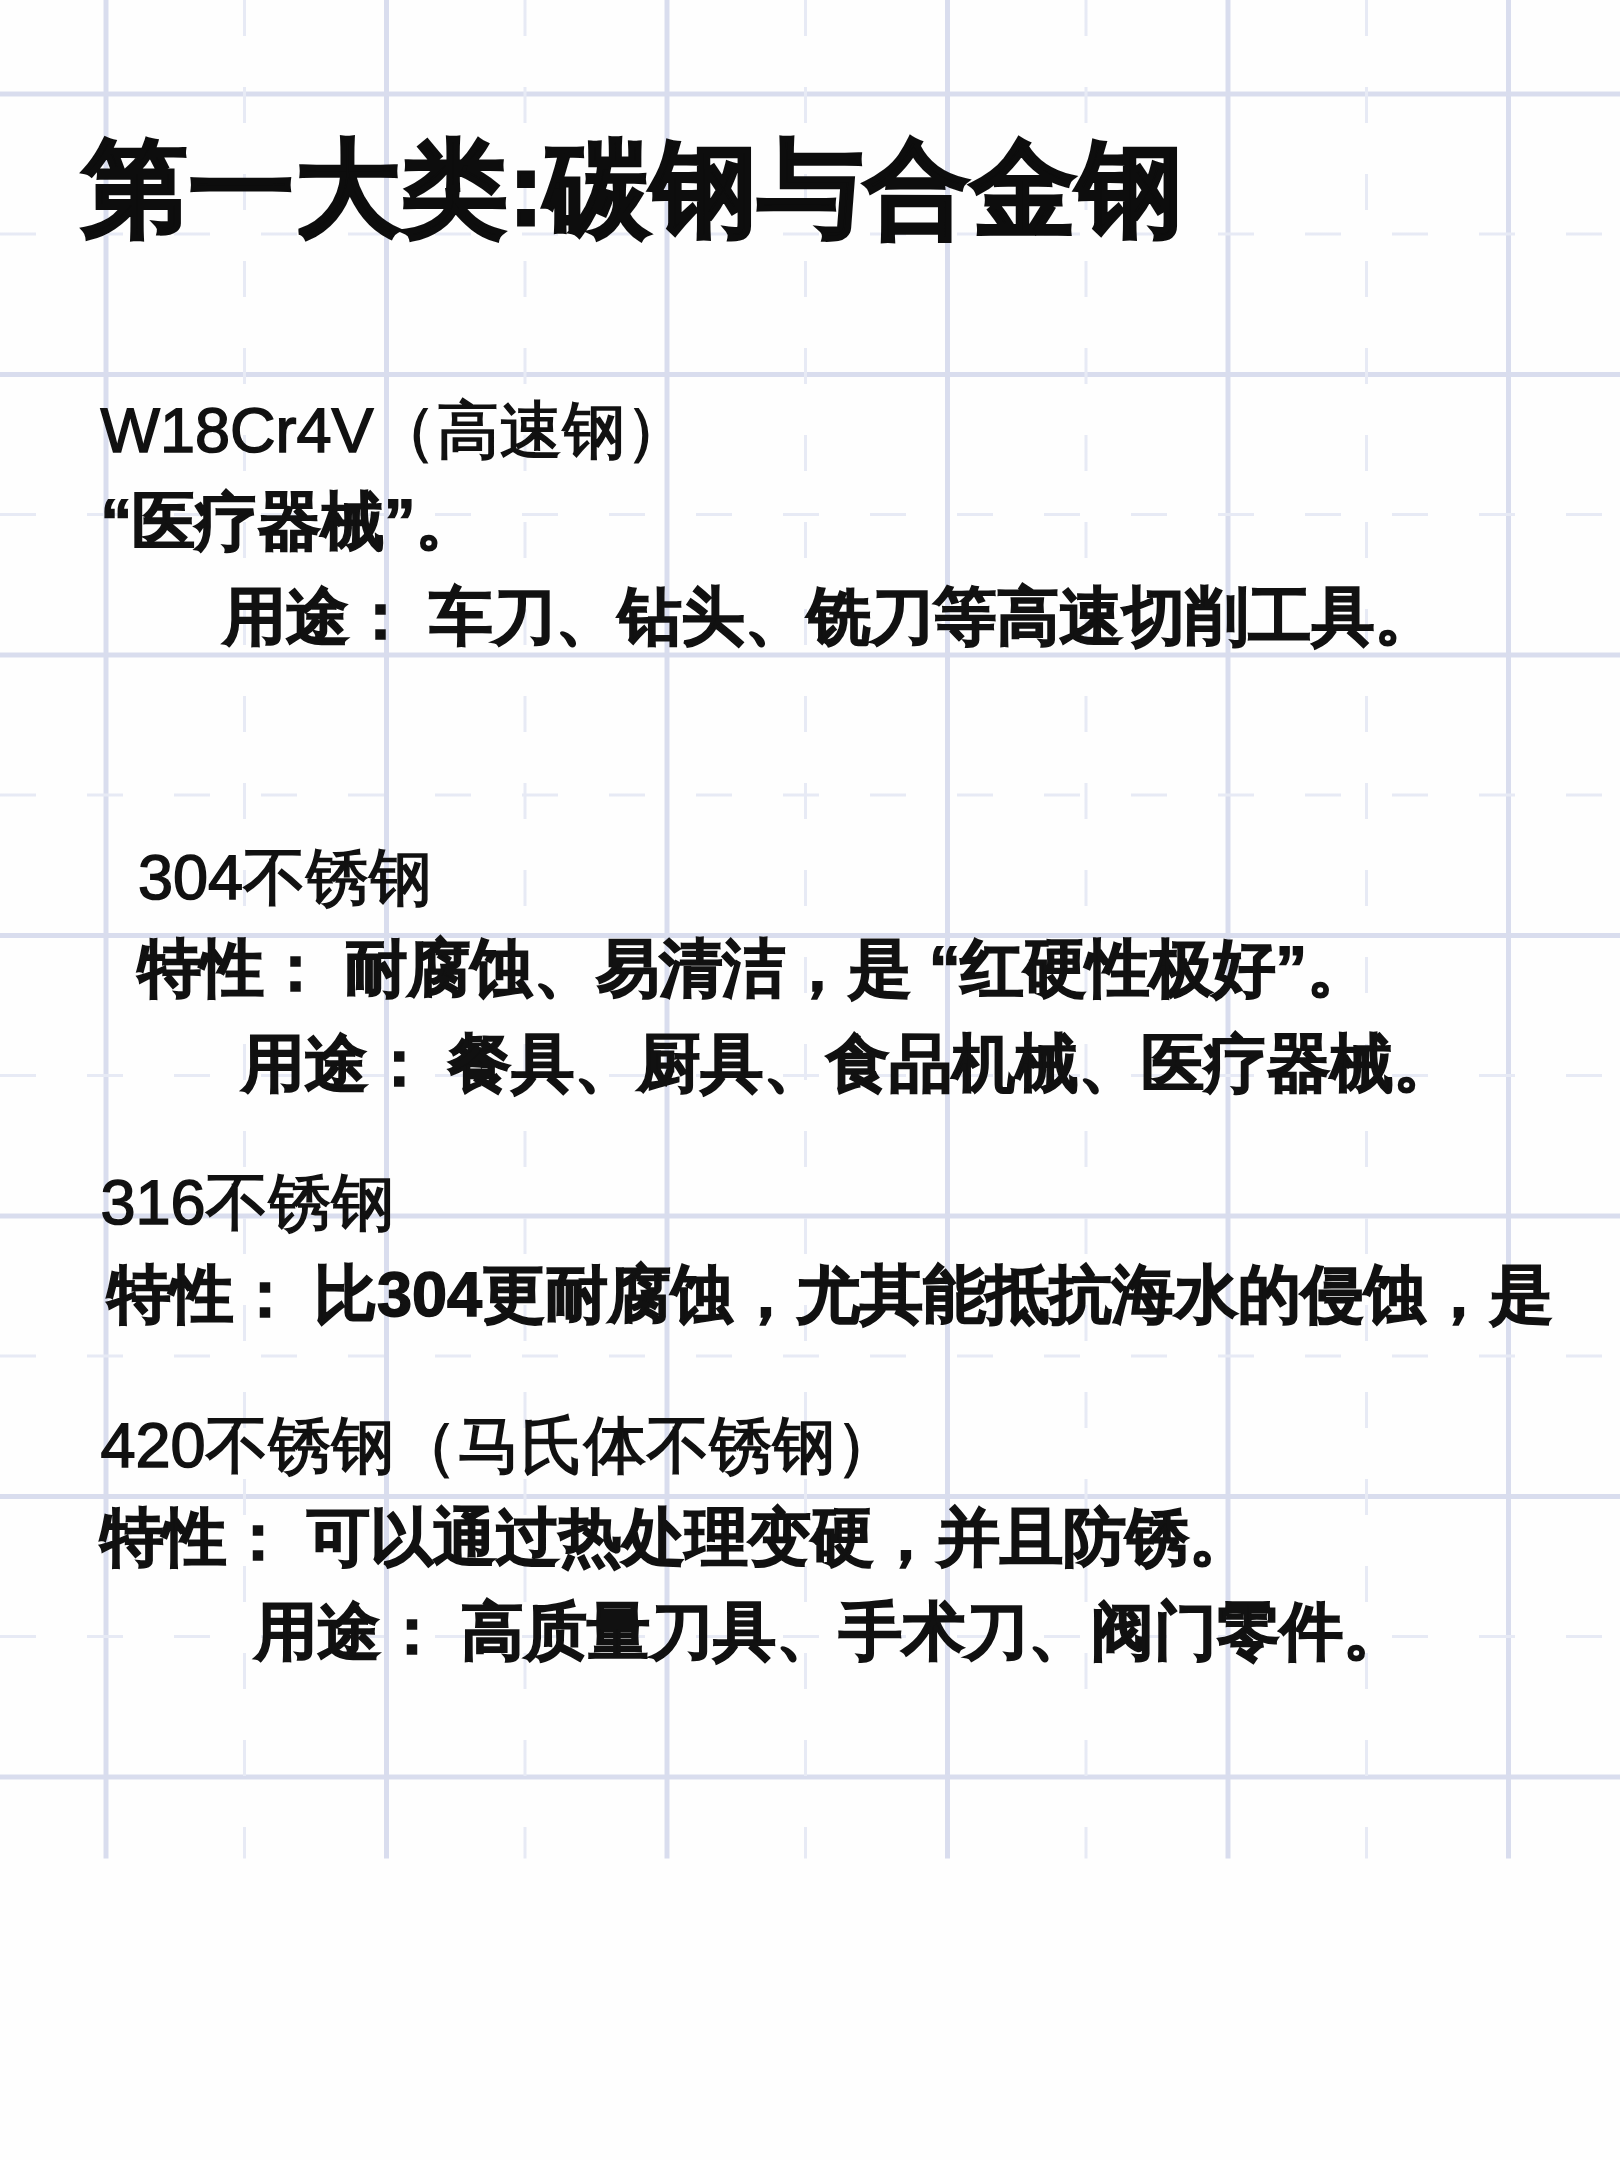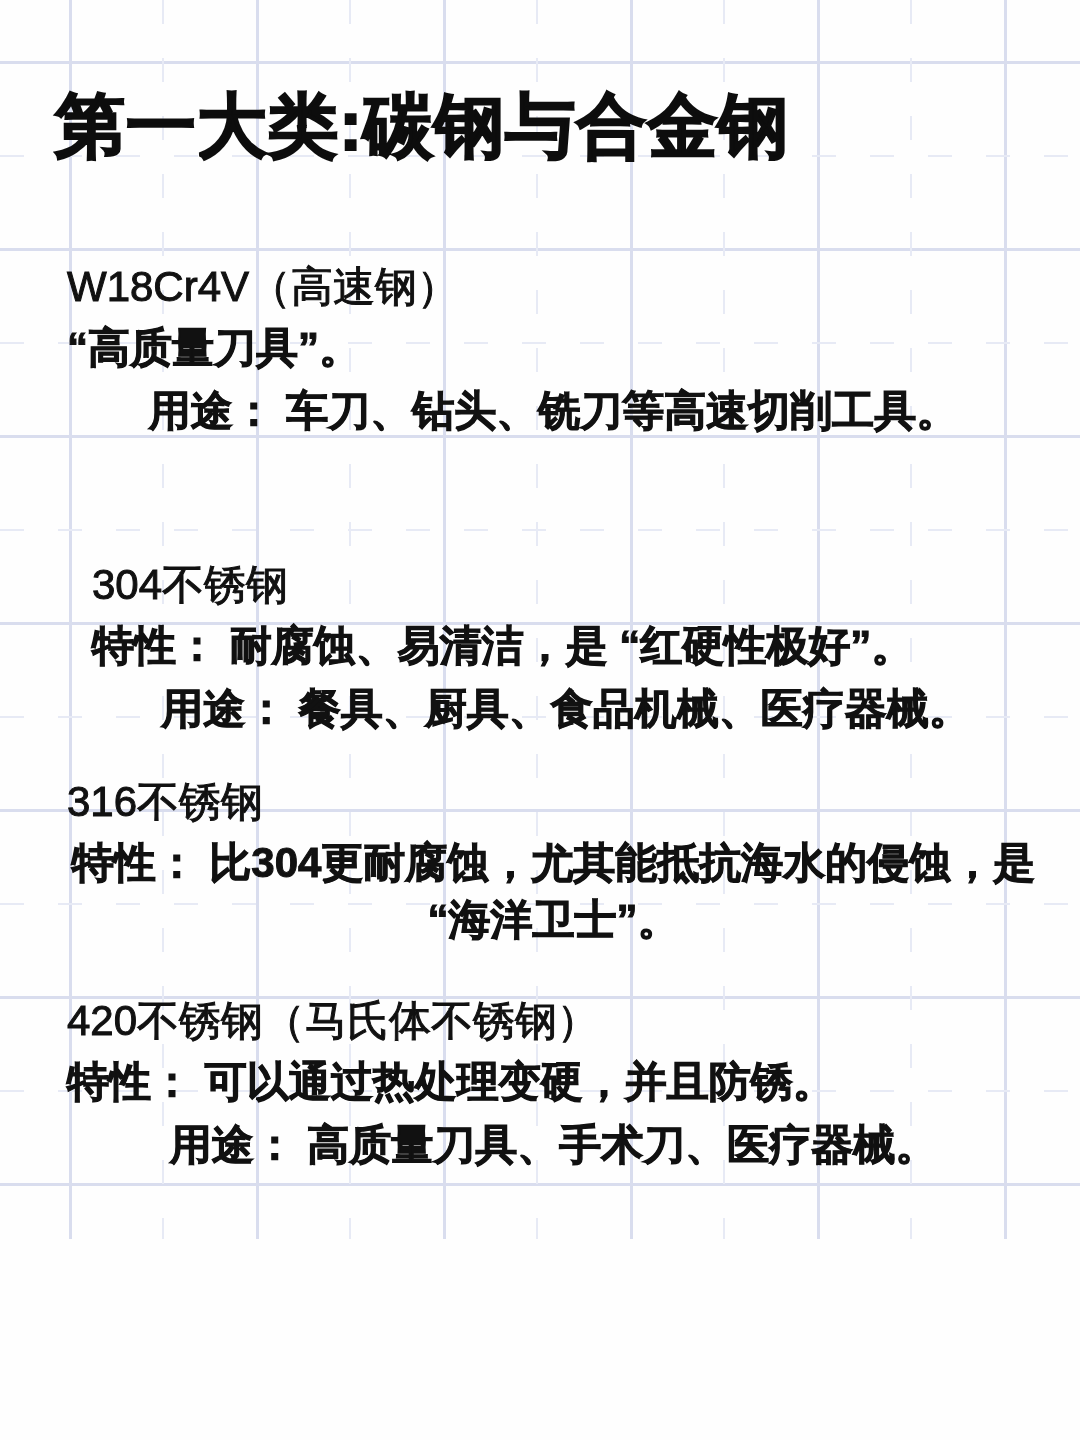--- a/index.html
+++ b/index.html
@@ -91,46 +91,45 @@
       <div class="dash-v" style="left: 536px;"></div>
       <div class="dash-v" style="left: 723px;"></div>
       <div class="dash-v" style="left: 910px;"></div>
     </div>
   <div class="content">
     <h1 class="title">第一大类:碳钢与合金钢</h1>
     <main id="sections">
         <section class="section">
           <h2 class="heading">W18Cr4V（高速钢）</h2>
           <p class="para">
-            <span class="line">“高质量刀具”。</span>
+            <span class="line">“医疗器械”。</span>
           </p>
           <p class="para">
             <span class="line">用途： 车刀、钻头、铣刀等高速切削工具。</span>
           </p>
         </section>
         <section class="section">
           <h2 class="heading">304不锈钢</h2>
           <p class="para">
             <span class="line">特性： 耐腐蚀、易清洁，是 “红硬性极好”。</span>
           </p>
           <p class="para">
             <span class="line">用途： 餐具、厨具、食品机械、医疗器械。</span>
           </p>
         </section>
         <section class="section">
           <h2 class="heading">316不锈钢</h2>
           <p class="para">
             <span class="line">特性： 比304更耐腐蚀，尤其能抵抗海水的侵蚀，是</span>
-            <span class="line">“海洋卫士”。</span>
           </p>
         </section>
         <section class="section">
           <h2 class="heading">420不锈钢（马氏体不锈钢）</h2>
           <p class="para">
             <span class="line">特性： 可以通过热处理变硬，并且防锈。</span>
           </p>
           <p class="para">
-            <span class="line">用途： 高质量刀具、手术刀、医疗器械。</span>
+            <span class="line">用途： 高质量刀具、手术刀、阀门零件。</span>
           </p>
         </section>
       </main>
   </div>
 </div>
 
 </body></html>

